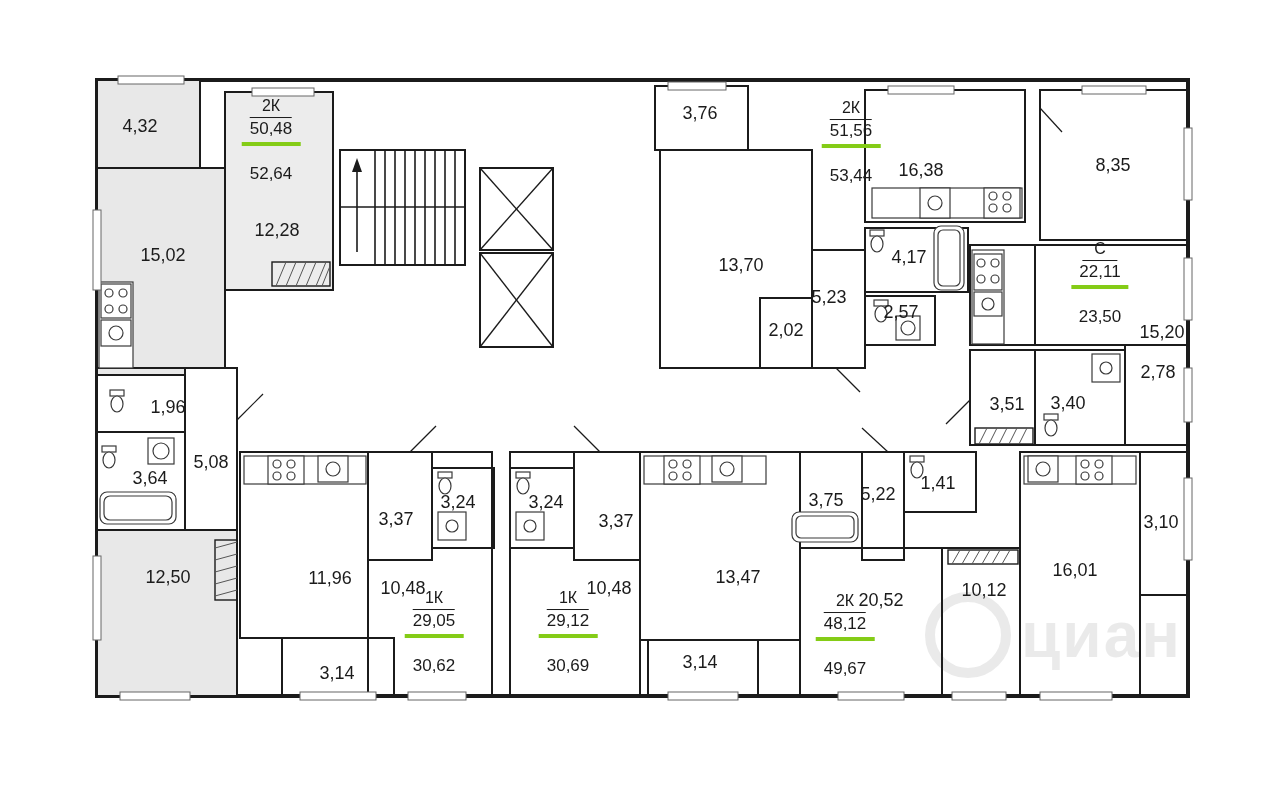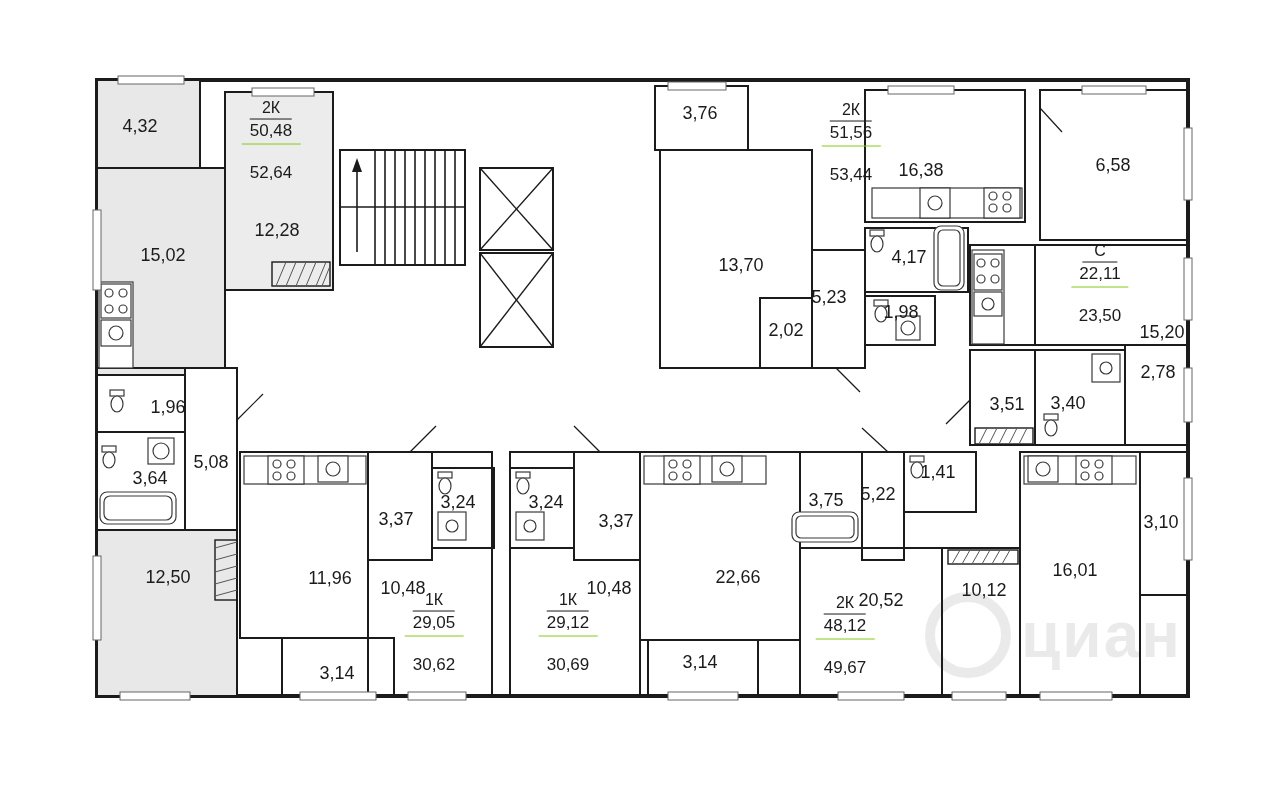--- a/index.html
+++ b/index.html
@@ -3,21 +3,21 @@
 <meta charset="utf-8">
 <style>
   html,body{margin:0;padding:0;background:#ffffff;}
   .stage{position:relative;width:1280px;height:792px;background:#ffffff;overflow:hidden;
          font-family:"Liberation Sans",sans-serif;color:#1b1b1b;}
   svg.plan{position:absolute;left:0;top:0;}
   .labels{position:absolute;left:0;top:0;width:100%;height:100%;pointer-events:none;}
   .rl{position:absolute;transform:translate(-50%,-50%);font-size:18px;white-space:nowrap;}
   .apt{position:absolute;transform:translate(-50%,-50%);text-align:center;font-size:17px;line-height:1.2;}
   .apt .apt-type{display:inline-block;padding:0 12px 2px;border-bottom:1px solid #1b1b1b;font-size:16px;}
-  .apt .apt-a1{display:inline-block;padding:1px 8px 2px;border-bottom:1px solid #84cc16;}
+  .apt .apt-a1{display:inline-block;padding:1px 8px 2px;border-bottom:4px solid #84cc16;}
   .apt .apt-a2{display:block;padding-top:18px;}
   .apt > div{display:block;}
   .wm{position:absolute;left:925px;top:592px;display:flex;align-items:center;gap:10px;
       opacity:0.10;pointer-events:none;}
   .wm-circle{display:inline-block;width:66px;height:66px;border:10px solid #333;border-radius:50%;}
   .wm-text{font-size:64px;font-weight:bold;color:#404040;letter-spacing:2px;}
 </style>
 </head>
 <body>
 
@@ -339,43 +339,43 @@
   <div class="rl" style="left:211px;top:462px">5,08</div>
   <div class="rl" style="left:150px;top:478px">3,64</div>
   <div class="rl" style="left:168px;top:577px">12,50</div>
 
   <div class="rl" style="left:700px;top:113px">3,76</div>
   <div class="rl" style="left:741px;top:265px">13,70</div>
   <div class="rl" style="left:829px;top:297px">5,23</div>
   <div class="rl" style="left:786px;top:330px">2,02</div>
   <div class="rl" style="left:921px;top:170px">16,38</div>
   <div class="rl" style="left:909px;top:257px">4,17</div>
-  <div class="rl" style="left:901px;top:312px">1,98</div>
-  <div class="rl" style="left:1113px;top:165px">6,58</div>
+  <div class="rl" style="left:901px;top:312px">2,57</div>
+  <div class="rl" style="left:1113px;top:165px">8,35</div>
 
   <div class="rl" style="left:1162px;top:332px">15,20</div>
   <div class="rl" style="left:1007px;top:404px">3,51</div>
   <div class="rl" style="left:1068px;top:403px">3,40</div>
   <div class="rl" style="left:1158px;top:372px">2,78</div>
 
   <div class="rl" style="left:330px;top:578px">11,96</div>
   <div class="rl" style="left:403px;top:588px">10,48</div>
   <div class="rl" style="left:396px;top:519px">3,37</div>
   <div class="rl" style="left:458px;top:502px">3,24</div>
   <div class="rl" style="left:337px;top:673px">3,14</div>
 
   <div class="rl" style="left:546px;top:502px">3,24</div>
   <div class="rl" style="left:616px;top:521px">3,37</div>
   <div class="rl" style="left:609px;top:588px">10,48</div>
-  <div class="rl" style="left:738px;top:577px">22,66</div>
+  <div class="rl" style="left:738px;top:577px">13,47</div>
   <div class="rl" style="left:700px;top:662px">3,14</div>
 
   <div class="rl" style="left:826px;top:500px">3,75</div>
   <div class="rl" style="left:878px;top:494px">5,22</div>
-  <div class="rl" style="left:938px;top:472px">1,41</div>
+  <div class="rl" style="left:938px;top:483px">1,41</div>
   <div class="rl" style="left:881px;top:600px">20,52</div>
   <div class="rl" style="left:984px;top:590px">10,12</div>
   <div class="rl" style="left:1075px;top:570px">16,01</div>
   <div class="rl" style="left:1161px;top:522px">3,10</div>
 
   <div class="apt" style="left:271px;top:140px">
     <div class="apt-type">2К</div>
     <div><span class="apt-a1">50,48</span></div>
     <div class="apt-a2">52,64</div>
   </div>

